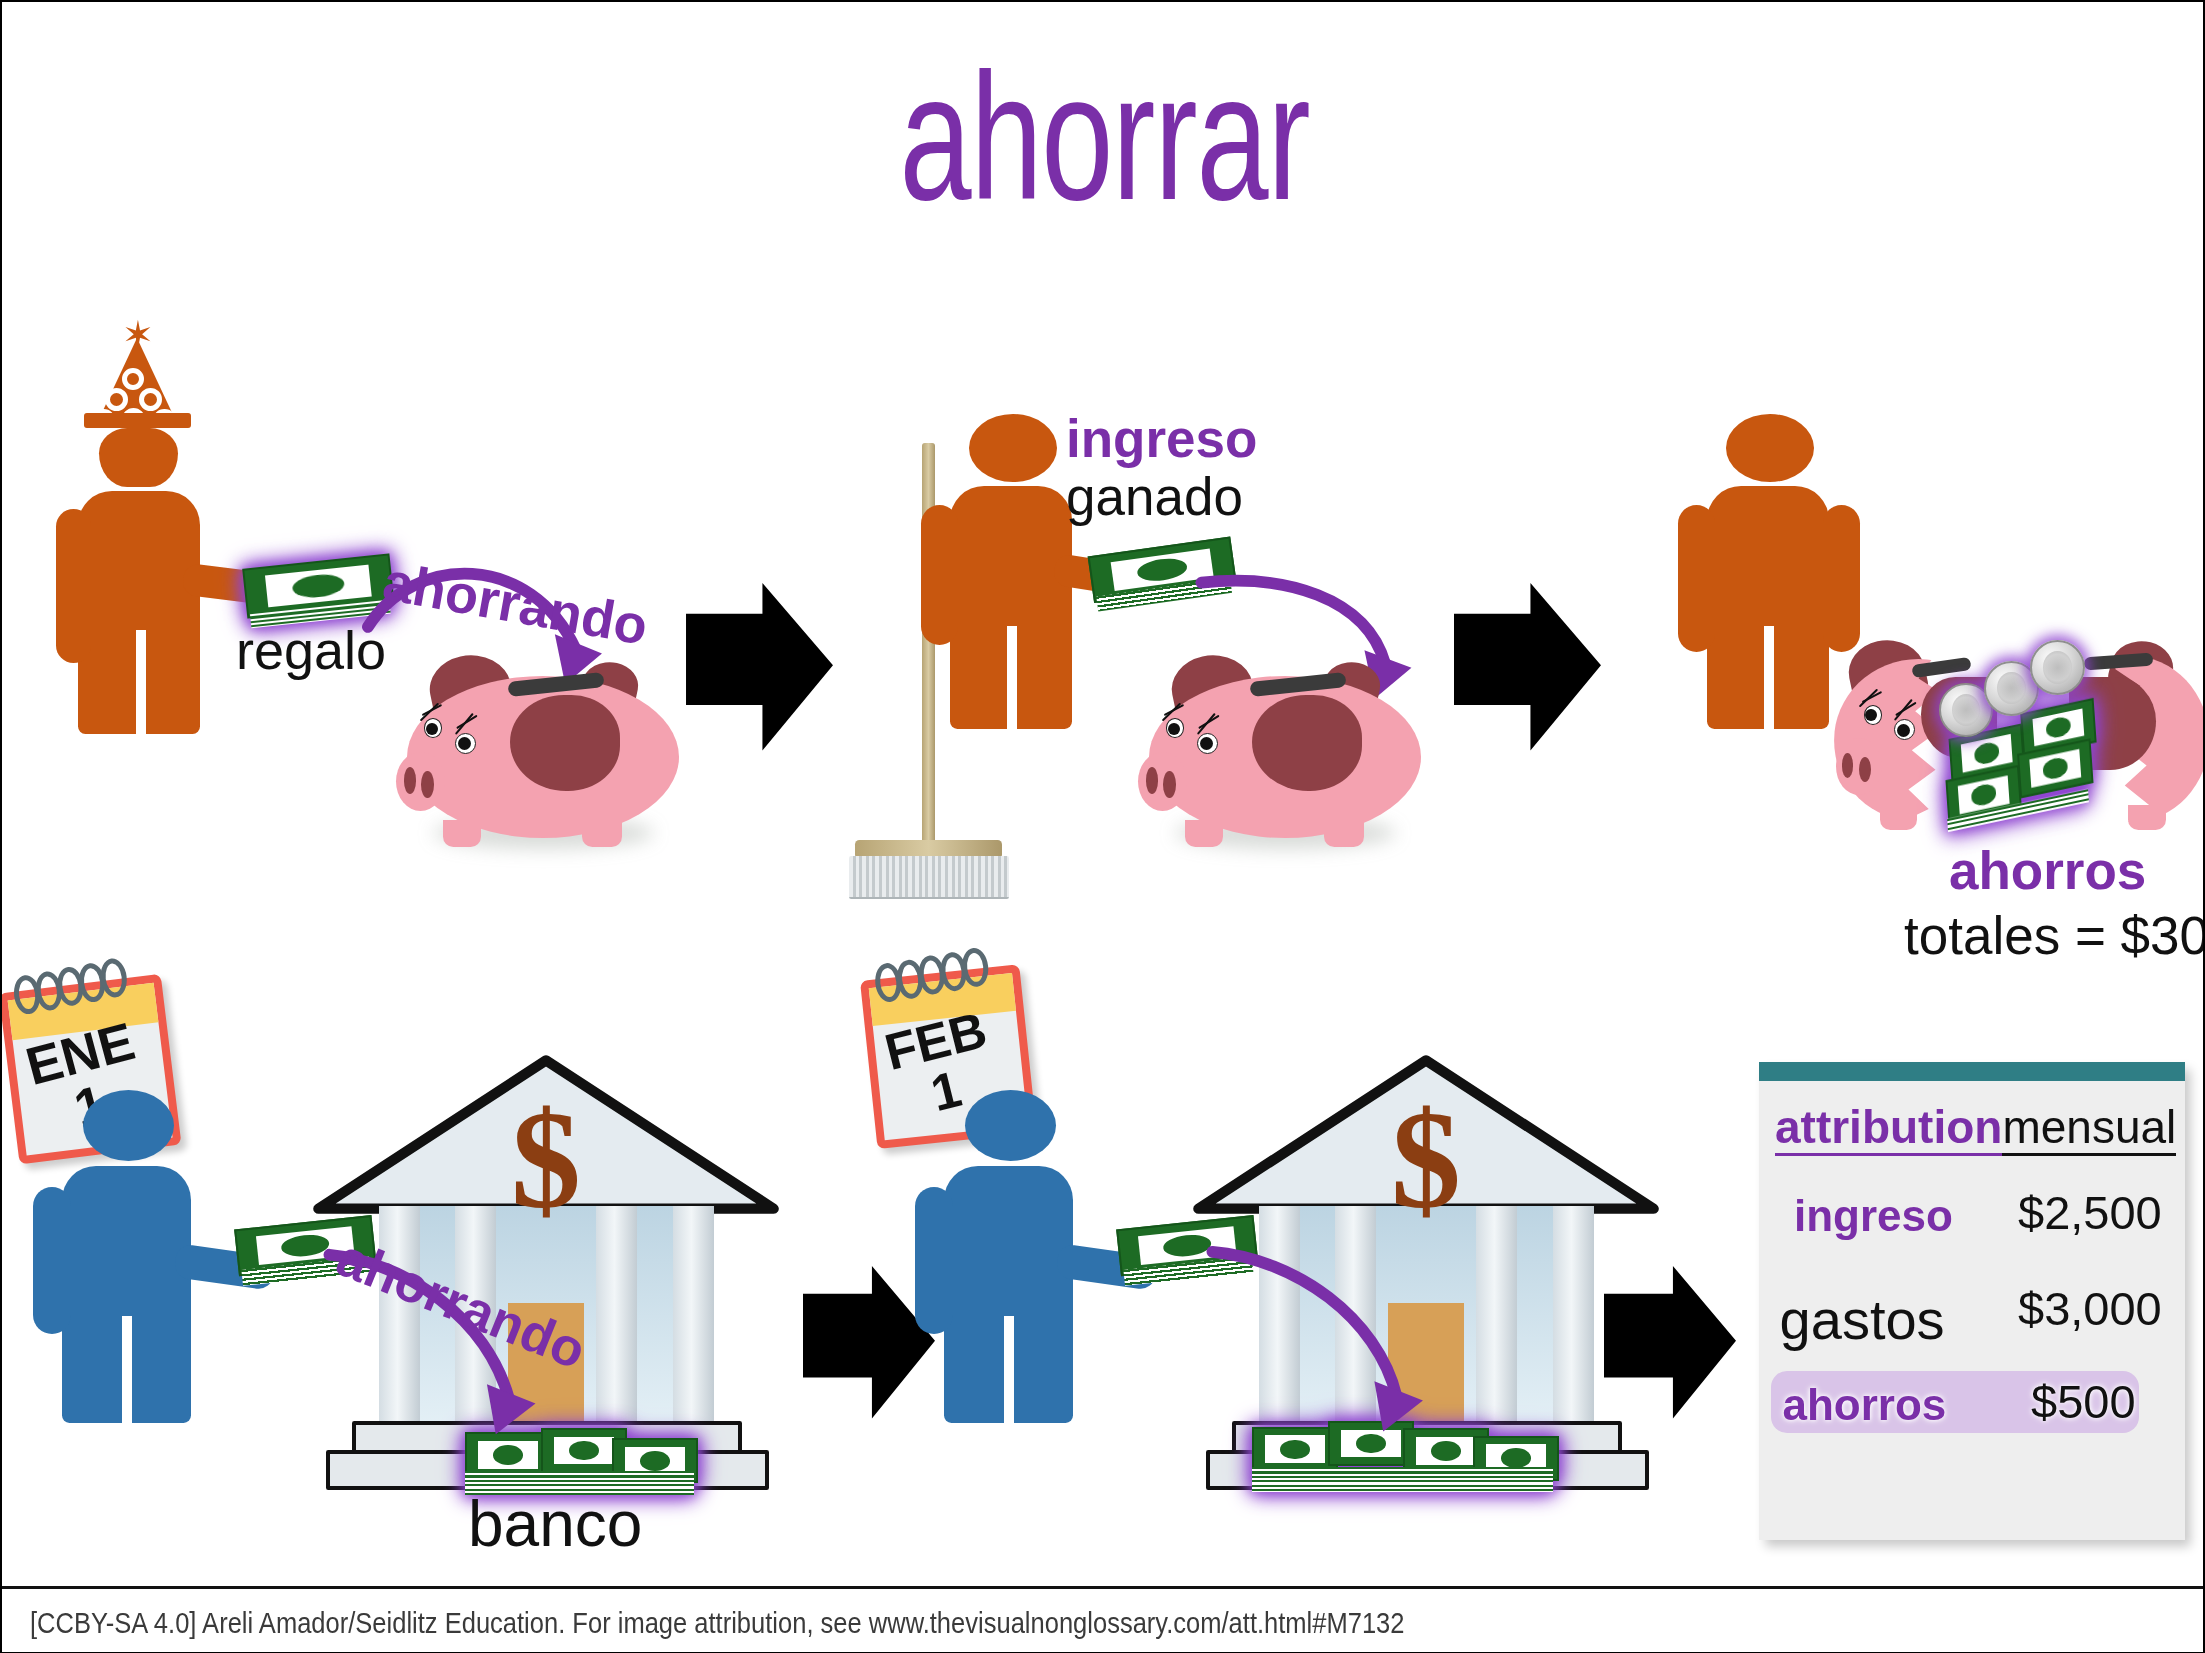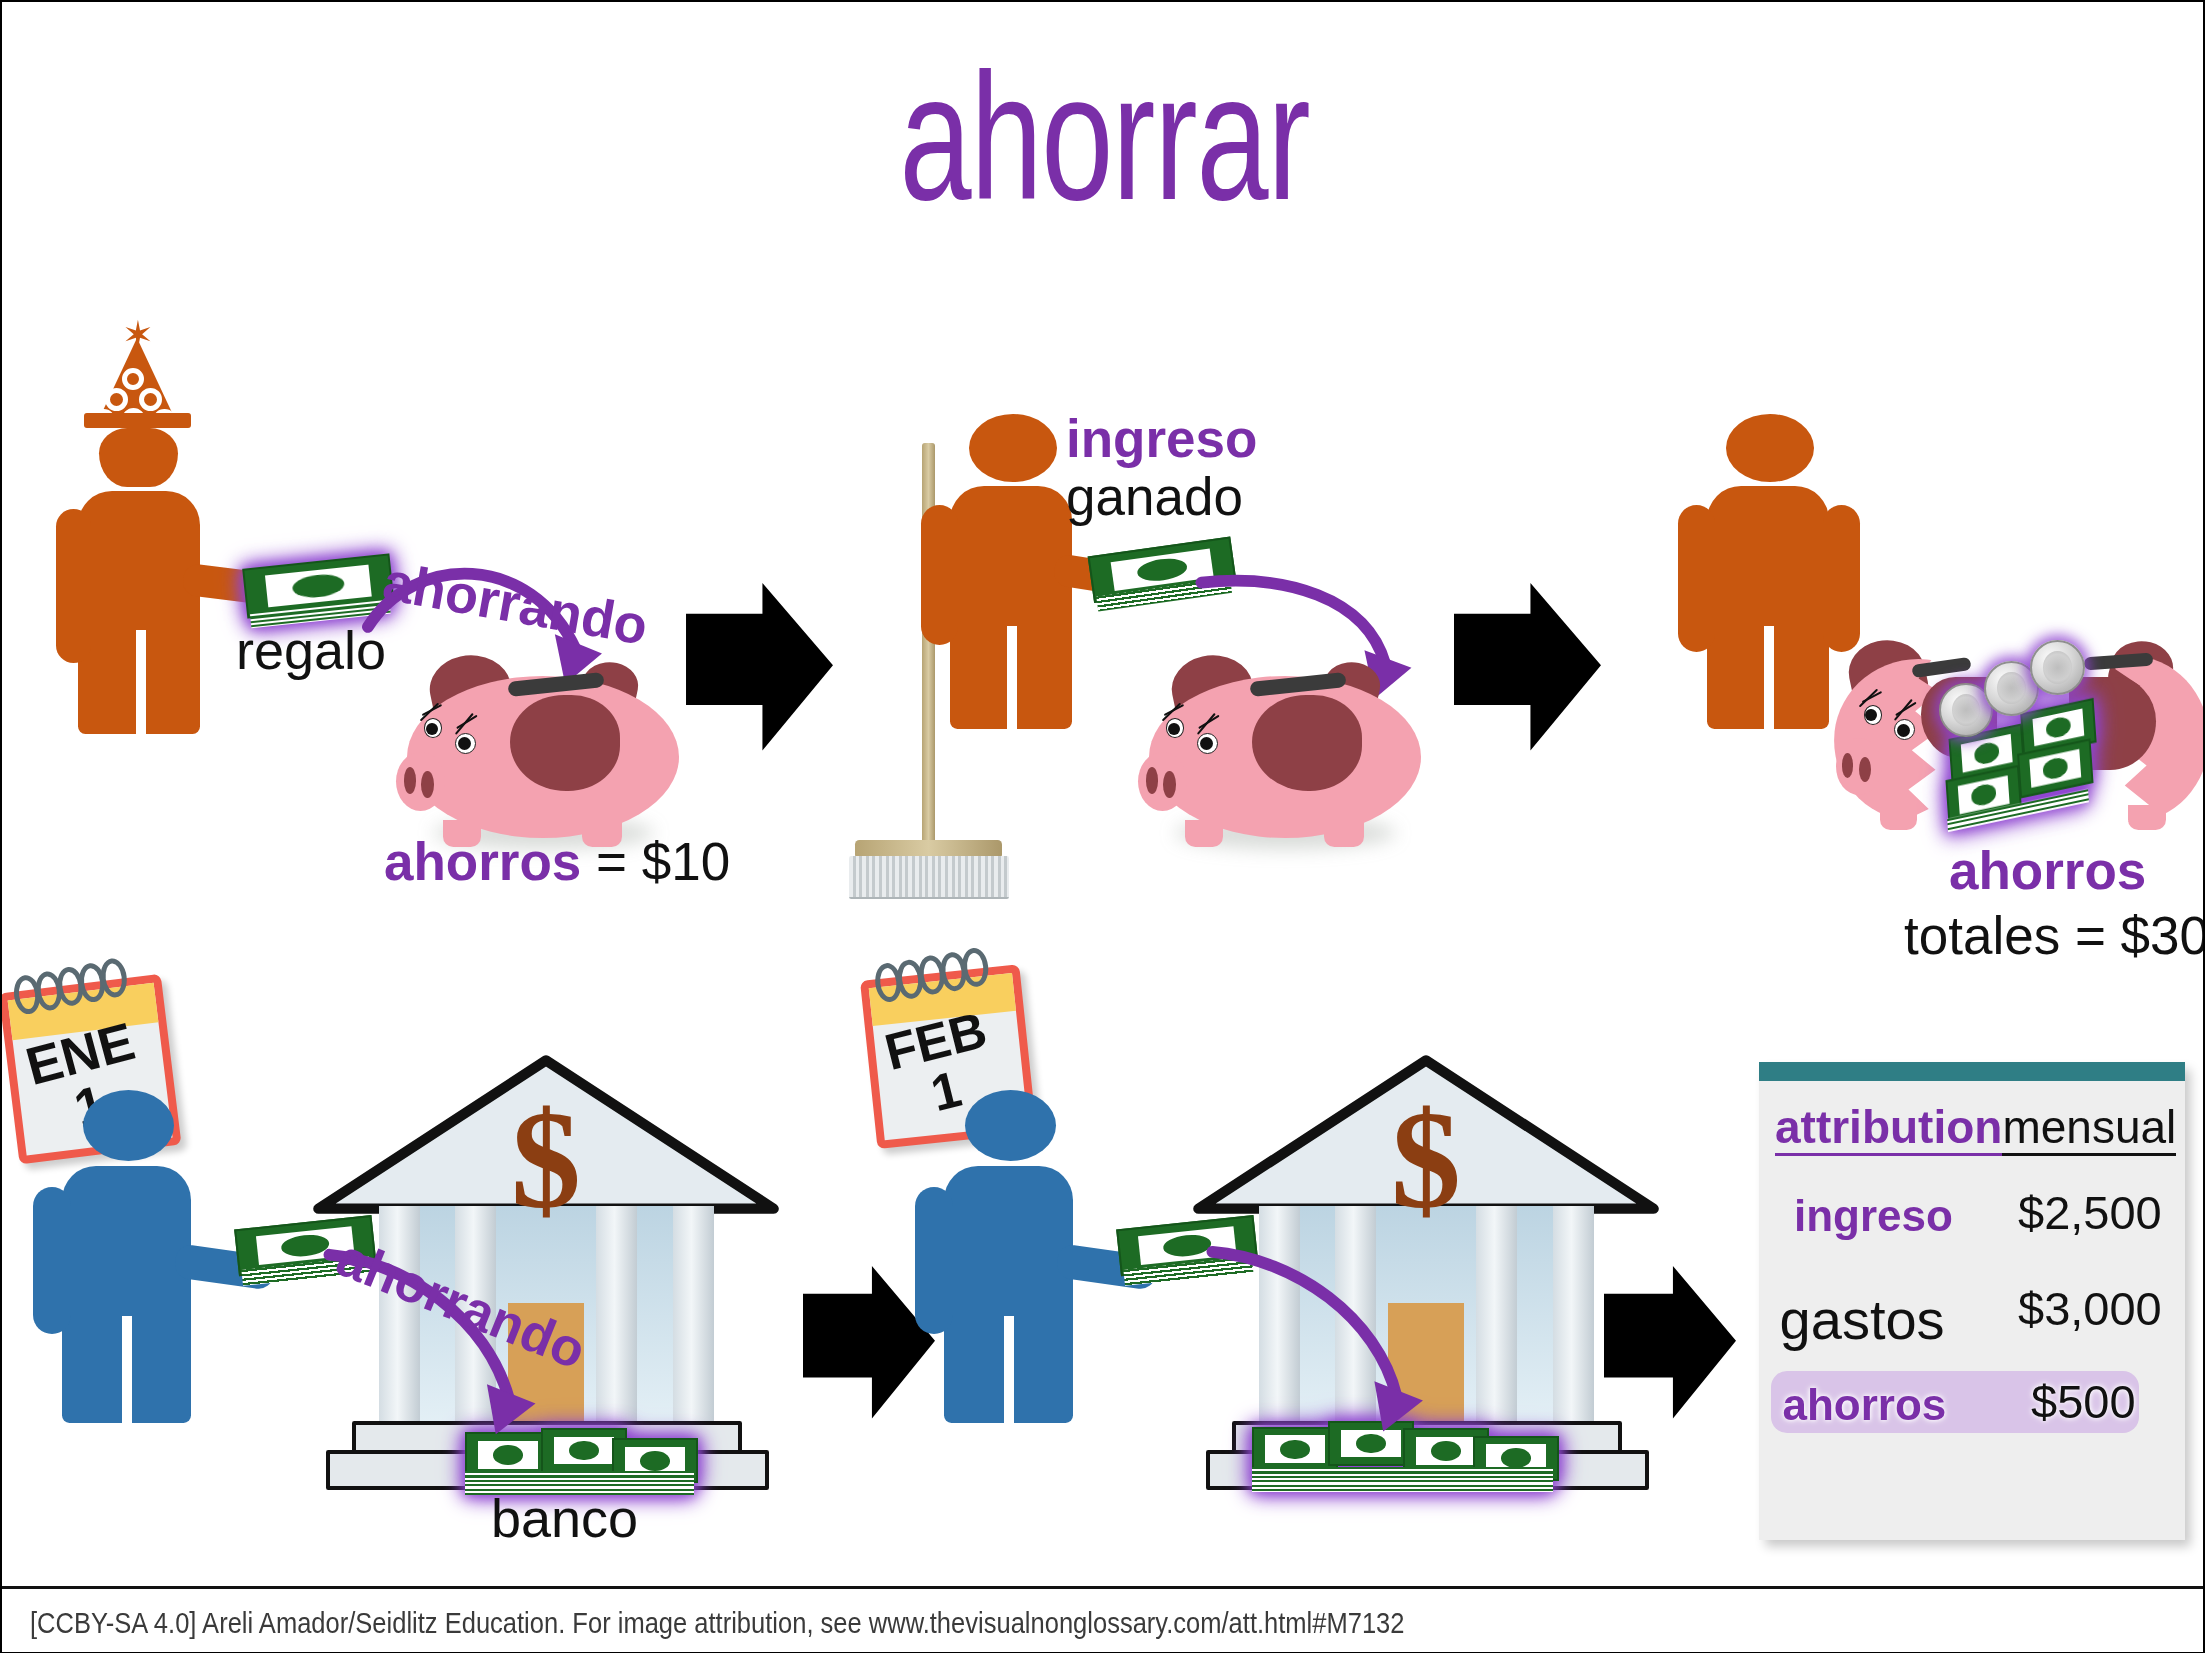--- a/index.html
+++ b/index.html
@@ -161,24 +161,20 @@
     <div class="pig-eye" style="left:63px;top:84px;width:19px;height:19px;"></div>
     <div class="pig-pupil" style="left:66px;top:88px;width:13.2px;height:13.2px;"></div>
     <div class="pig-lash" style="left:25px;top:62px;width:25px;transform:rotate(-44deg);"></div>
     <div class="pig-lash" style="left:29px;top:60px;width:22px;transform:rotate(-28deg);"></div>
     <div class="pig-lash" style="left:59px;top:74px;width:26.5px;transform:rotate(-50deg);"></div>
     <div class="pig-lash" style="left:63px;top:72px;width:23.5px;transform:rotate(-32deg);"></div>
     <div class="pig-leg" style="left:51px;top:171px;width:38px;height:26.5px;"></div>
     <div class="pig-leg" style="left:190px;top:171px;width:40px;height:26.5px;"></div>
   </div>
 
-  <div class="lbl" style="left:382px;top:829px;font-size:53px;">
-    <span class="purple">ahorros</span>
-    <span class="blacktxt">= $10</span>
-  </div>
 
   <svg class="blockarrow" style="left:684px;top:581px;width:147px;height:169px;" viewBox="0 0 200 230">
     <polygon points="0,42 104,42 104,0 200,112 104,228 104,166 0,166" fill="#000"></polygon>
   </svg>
 
   <div class="broom-handle" style="left:920px;top:441px;width:13.2px;height:401px;"></div>
   <div class="broom-head" style="left:853px;top:838px;width:147px;height:19px;"></div>
   <div class="broom-bristles" style="left:847px;top:854px;width:160px;height:41px;"></div>
 
   <div class="person" style="left:926px;top:412px;width:243px;height:470px;">
@@ -353,21 +349,21 @@
         <div class="oval"></div>
       </div>
     <div class="edge" style="left:0px;top:43px;width:229px;height:23.5px;"></div>
   </div>
 
   <svg class="curvearrow" style="left:323px;top:1235px;width:265px;height:221px;" viewBox="0 0 360 300">
     <path d="M6 24 C 110 34, 220 110, 250 220" stroke="#7A2FA8" stroke-width="16" fill="none" stroke-linecap="round"></path>
     <polygon points="220,200 286,226 232,268" fill="#7A2FA8"></polygon>
   </svg>
   <div class="lbl purple" style="left:338px;top:1222px;font-size:53px;transform:rotate(22deg);transform-origin:0 50%;">ahorrando</div>
-  <div class="lbl blacktxt" style="left:489px;top:1485px;font-size:54px;">banco</div>
+  <div class="lbl blacktxt" style="left:466px;top:1485px;font-size:64px;">banco</div>
 
   <svg class="blockarrow" style="left:801px;top:1264px;width:132px;height:154px;" viewBox="0 0 180 210">
     <polygon points="0,38 94,38 94,0 180,102 94,208 94,152 0,152" fill="#000"></polygon>
   </svg>
 
   <div class="cal" style="left:860px;top:952px;width:176px;height:198px;transform:rotate(-6deg);">
     <div class="cal-body" style="left:5.9px;top:17.6px;width:144px;height:153px;">
       <div class="cal-top" style="left:0;top:0;width:100%;height:38px;"></div>
     </div>
     <div class="cal-ring" style="left:20.6px;top:2.9px;"></div>

